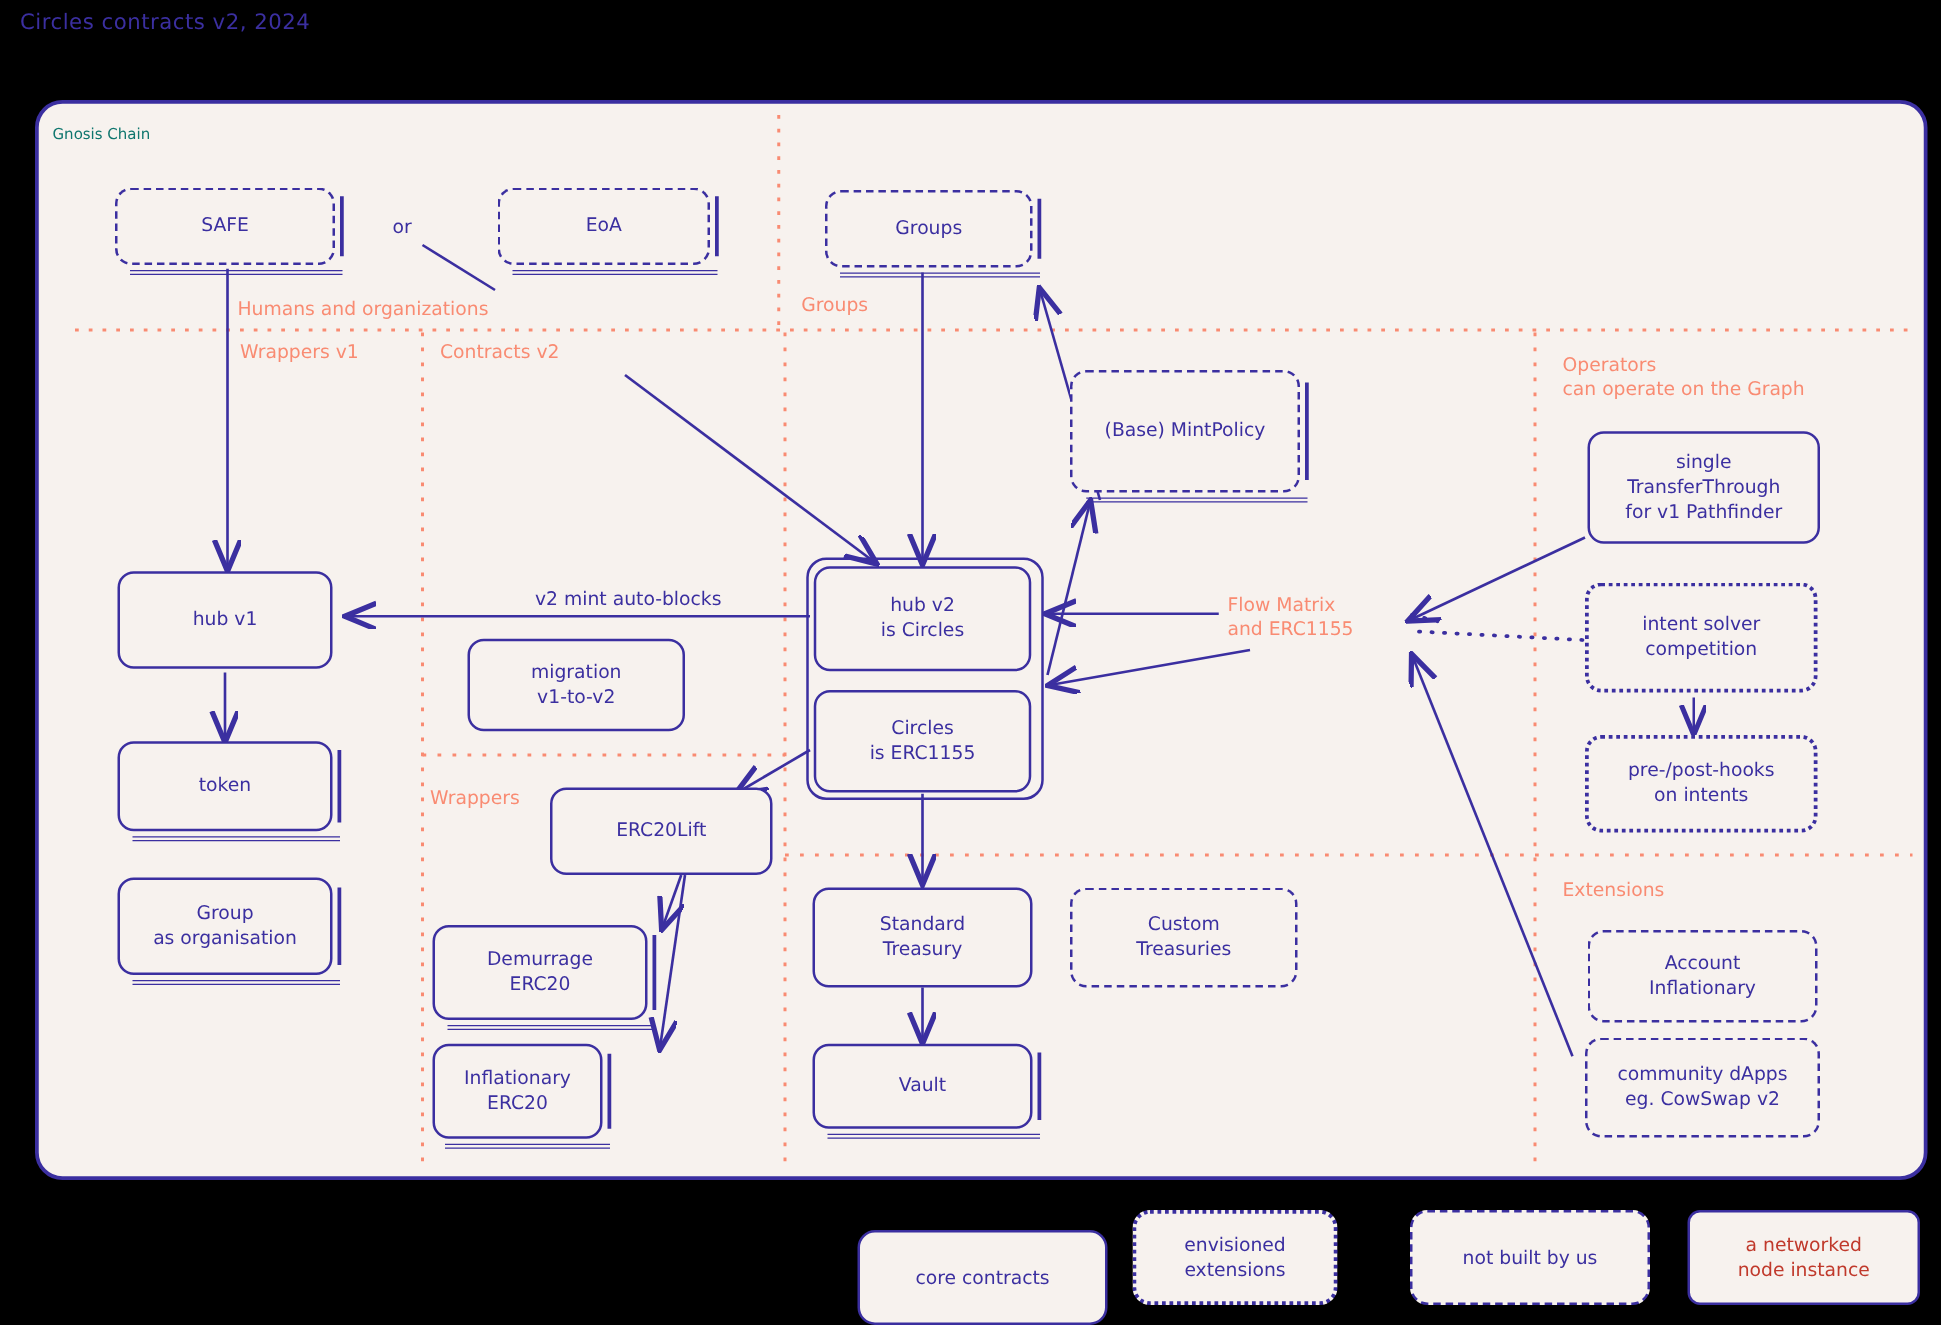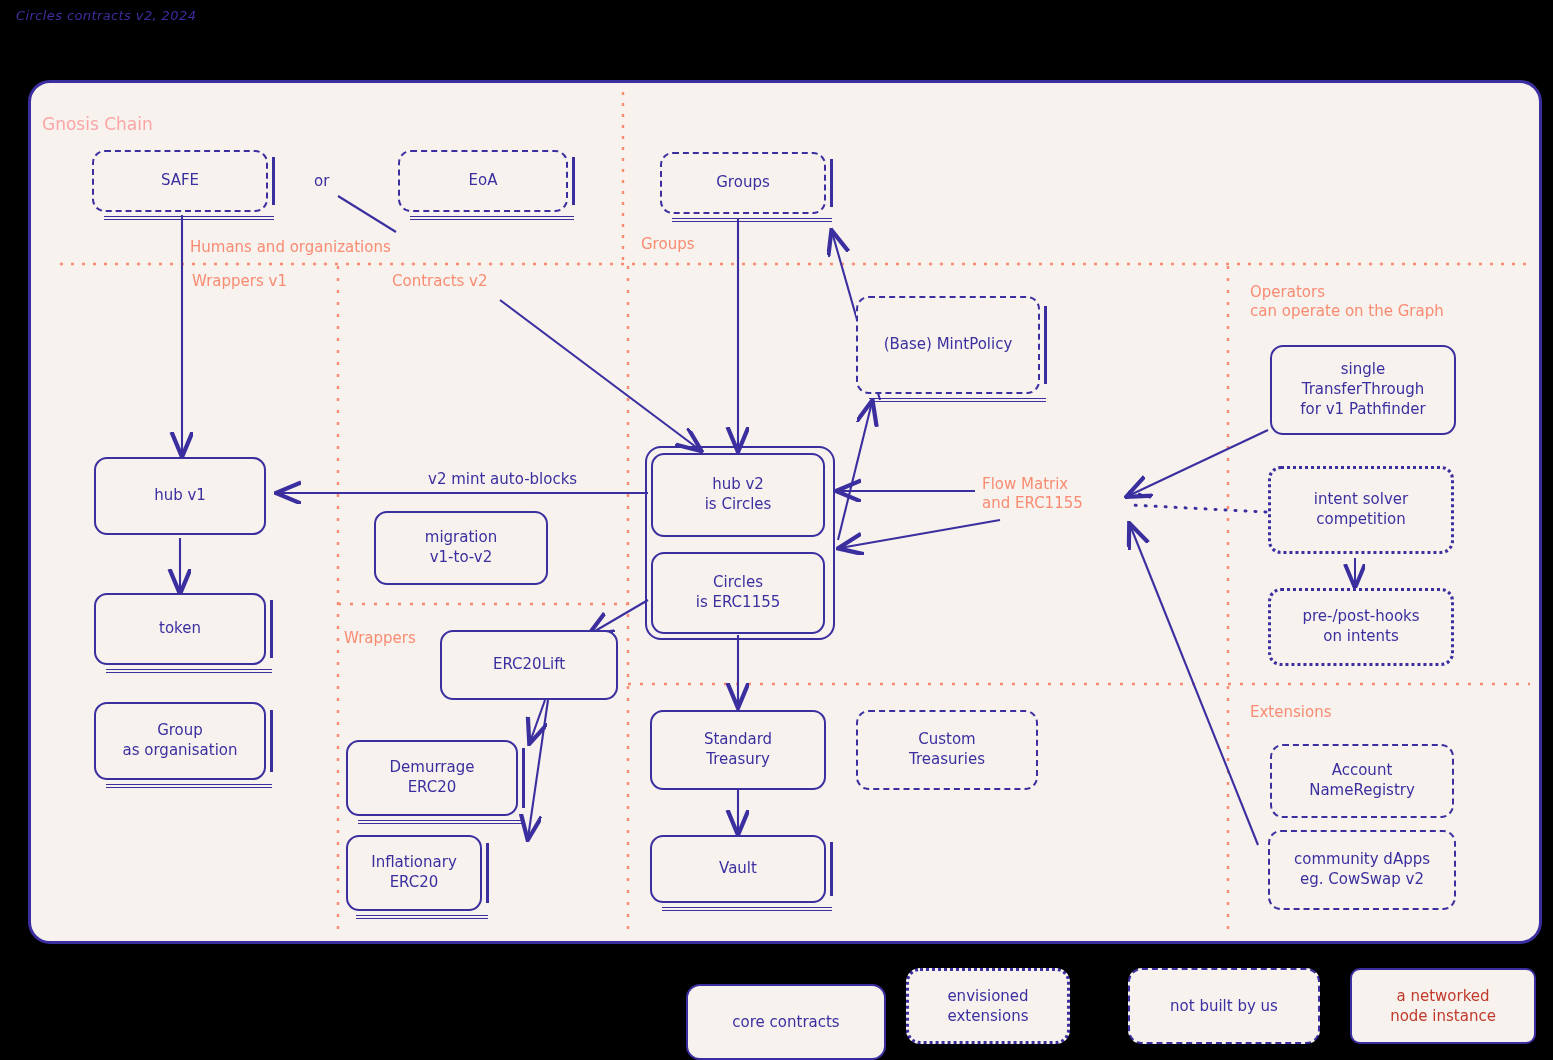--- a/index.html
+++ b/index.html
@@ -4,31 +4,31 @@
 <style>
   html,body{margin:0;padding:0;background:#000;}
   #stage{
     position:relative;width:1553px;height:1060px;background:#000;
     font-family:"DejaVu Sans","Liberation Sans",sans-serif;
     overflow:hidden;
   }
   #svg-layer{position:absolute;left:0;top:0;width:1553px;height:1060px;pointer-events:none;}
 
   .title{
-    position:absolute;left:16px;top:8px;font-size:13px;color:#3b2fa0;
-    letter-spacing:.4px;font-style:italic;
+    position:absolute;left:16px;top:8px;font-size:17px;color:#3b2fa0;
+    letter-spacing:.4px;
   }
 
   .panel{
     position:absolute;left:28px;top:80px;width:1508px;height:858px;
     background:#f7f2ee;border:3px solid #3b2fa0;border-radius:22px;
   }
 
   .zone-label{position:absolute;font-size:15px;line-height:1.25;color:#f98b72;white-space:pre;}
-  .zone-label.rust{color:#fca5a5;font-size:17px;margin-top:14px;}
+  .zone-label.rust{color:#0f766e;font-size:12px;}
 
   
   .node{
     position:absolute;box-sizing:border-box;
     display:flex;align-items:center;justify-content:center;text-align:center;
     color:#3b2fa0;font-size:15px;line-height:1.32;
     background:#f7f2ee;border-radius:13px;border:2.2px solid #3b2fa0;
     padding:4px 6px;white-space:pre-line;
   }
   .node.dashed{border-style:dashed;border-width:2.6px;}
@@ -133,21 +133,21 @@
 
     <g stroke="#3b2fa0" fill="none" stroke-width="2.1">
       <path d="M338,196 L396,232"></path>
     </g>
   </svg>
 
   <div class="zone-label rust" style="left:42px;top:100px;">Gnosis Chain</div>
   <div class="zone-label" style="left:190px;top:238px;">Humans and organizations</div>
   <div class="zone-label" style="left:641px;top:235px;">Groups</div>
   <div class="zone-label" style="left:192px;top:272px;">Wrappers v1</div>
-  <div class="zone-label" style="left:352px;top:272px;margin-left:40px;">Contracts v2</div>
+  <div class="zone-label" style="left:352px;top:272px;">Contracts v2</div>
   <div class="zone-label" style="left:344px;top:629px;">Wrappers</div>
   <div class="zone-label" style="left:1250px;top:283px;">Operators
 can operate on the Graph</div>
   <div class="zone-label" style="left:1250px;top:703px;">Extensions</div>
   <div class="zone-label" style="left:982px;top:475px;">Flow Matrix
 and ERC1155</div>
 
   <div class="node dashed instance" style="left:92px;top:150px;width:176px;height:62px;">SAFE</div>
   <div class="edge-label" style="left:310px;top:172px;background:transparent;">or</div>
   <div class="node dashed instance" style="left:398px;top:150px;width:170px;height:62px;">EoA</div>
@@ -186,21 +186,21 @@
 
   <div class="node" style="left:1270px;top:345px;width:186px;height:90px;">single
 TransferThrough
 for v1 Pathfinder</div>
   <div class="node dotted" style="left:1268px;top:466px;width:186px;height:88px;">intent solver
 competition</div>
   <div class="node dotted" style="left:1268px;top:588px;width:186px;height:78px;">pre-/post-hooks
 on intents</div>
 
   <div class="node dashed" style="left:1270px;top:744px;width:184px;height:74px;">Account
-NameRegistry</div>
+Inflationary</div>
   <div class="node dashed" style="left:1268px;top:830px;width:188px;height:80px;">community dApps
 eg. CowSwap v2</div>
 
   <div class="legend-item" style="left:686px;width:200px;margin-top:16px;">core contracts</div>
   <div class="legend-item dotted" style="left:906px;width:164px;">envisioned
 extensions</div>
   <div class="legend-item dashed" style="left:1128px;width:192px;">not built by us</div>
   <div class="legend-item rust-text" style="left:1350px;width:186px;">a networked
 node instance</div>
 

